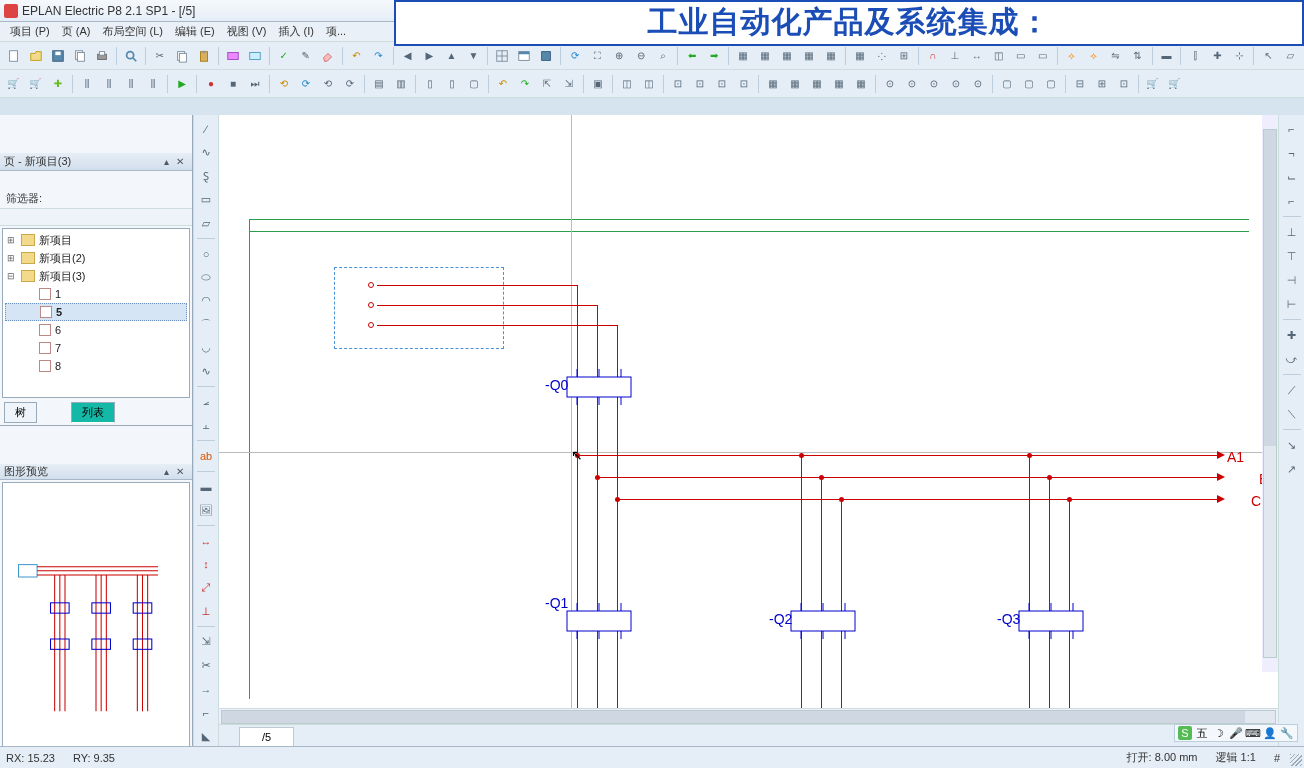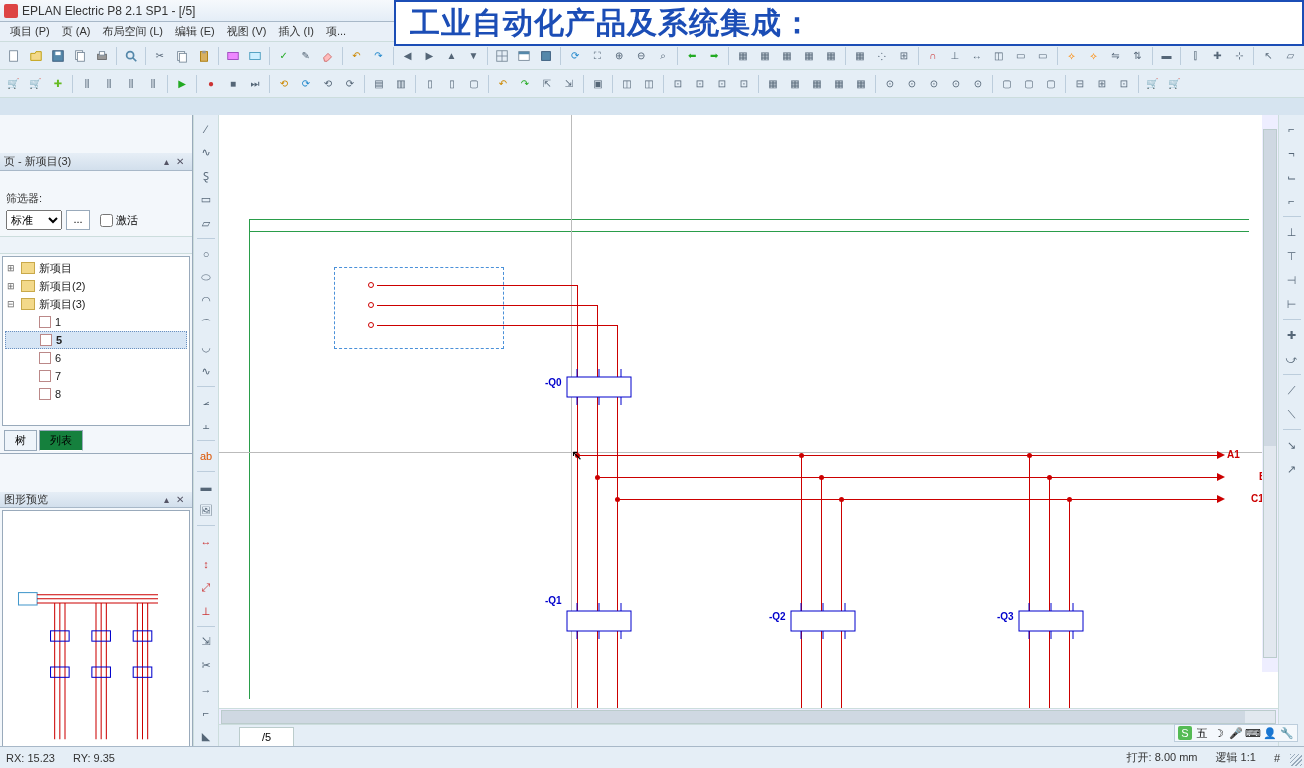--- a/index.html
+++ b/index.html
@@ -11,21 +11,21 @@
 .titlebar .title { flex:1; color:#333; font-size:12px; }
 .win-btns { display:flex; gap:2px; }
 .win-btn { width:28px; height:16px; background:#e8eff7; border:1px solid #9ab; border-radius:2px; text-align:center; line-height:12px; font-size:10px; }
 .win-btn.close { background:#d7604a; color:#fff; border-color:#b0402a; }
 
 
 .menubar { height:20px; background:#e9f0f8; display:flex; align-items:center; padding:0 4px; border-bottom:1px solid #cdd; }
 .menu-item { padding:0 6px; color:#333; cursor:default; }
 
 
-.banner { position:absolute; top:0; left:394px; right:0; height:46px; background:#fff; border:2px solid #1b4db6; display:flex; align-items:center; justify-content:space-between; padding:0 14px; z-index:50; }
+.banner { position:absolute; top:0; left:394px; right:0; height:46px; background:#fff; border:2px solid #1b4db6; display:flex; align-items:center; justify-content:space-between; padding:0 14px; z-index:50;flex-direction:column; }
 .banner .cn { font-size:30px; font-weight:bold; color:#1b4db6; letter-spacing:1px; }
 .banner .ph { font-size:30px; font-weight:bold; color:#e41; font-family:"Arial Black",sans-serif; }
 
 
 .toolbar-row { height:28px; background:#e5eef6; border-bottom:1px solid #cdd; display:flex; align-items:center; padding:0 4px; gap:2px; }
 .tb-btn { width:20px; height:20px; border:1px solid transparent; border-radius:2px; display:flex; align-items:center; justify-content:center; font-size:10px; color:#567; }
 .tb-sep { width:1px; height:18px; background:#bccddc; margin:0 2px; }
 .tb-btn svg { width:14px; height:14px; }
 
 
@@ -44,21 +44,21 @@
 .tool-mini { height:18px; border-top:1px solid #cdd; border-bottom:1px solid #cdd; background:#edf3f9; }
 .tree { flex:none; height:170px; overflow:auto; background:#fff; border:1px solid #9ab; margin:2px; padding:2px; }
 .tree-item { display:flex; align-items:center; gap:4px; height:18px; padding-left:2px; color:#222; }
 .tree-item.indent1 { padding-left:34px; }
 .tree-item .exp { width:10px; font-size:9px; color:#666; }
 .tree-item .folder { width:14px; height:12px; background:#f3d98a; border:1px solid #c9a94a; }
 .tree-item .page { width:12px; height:12px; background:#fff; border:1px solid #b88; }
 .tree-item.sel { background:#d6e5f5; border:1px dotted #6a90c0; }
 .tabs { display:flex; gap:2px; padding:2px 4px; }
 .tab { padding:2px 10px; border:1px solid #9ab; background:#eef4fa; font-size:11px; }
-.tab.active { background:#15803d; border-bottom-color:#fff; }
+.tab.active { background:#14b8a6; border-bottom-color:#fff;margin-left:32px; }
 
 .preview-panel { flex:1; display:flex; flex-direction:column; border-top:1px solid #9ab; min-height:0; }
 .preview-body { flex:1; background:#fff; margin:2px; border:1px solid #9ab; position:relative; }
 
 
 .vtoolbar { width:26px; background:#e5eef6; border-left:1px solid #cdd; border-right:1px solid #cdd; display:flex; flex-direction:column; align-items:center; padding-top:4px; gap:4px; }
 .vtoolbar.right { border-right:none; }
 .vtb-btn { width:20px; height:20px; border-radius:2px; display:flex; align-items:center; justify-content:center; font-size:11px; color:#567; }
 .vtb-sep { width:18px; height:1px; background:#bccddc; margin:1px 0; }
 
@@ -67,21 +67,21 @@
 .canvas { flex:1; position:relative; overflow:hidden; }
 .dotgrid { position:absolute; inset:0; background-image:radial-gradient(circle,#c8c8c8 0.6px,transparent 0.6px); background-size:16px 16px; }
 .frame-line { position:absolute; background:#2a9d4a; }
 .sel-box { position:absolute; border:1px dashed #4a90d9; }
 .wire { position:absolute; background:#c00; }
 .wire.h { height:1px; }
 .wire.v { width:1px; }
 .conn-dot { position:absolute; width:5px; height:5px; background:#c00; border-radius:50%; transform:translate(-2px,-2px); }
 .arrow-r { position:absolute; width:0; height:0; border-top:4px solid transparent; border-bottom:4px solid transparent; border-left:8px solid #c00; transform:translateY(-4px); }
 .comp { position:absolute; }
-.comp-label { position:absolute; font-size:10px; color:#00c;font-weight:bold; }
+.comp-label { position:absolute; font-size:14px; color:#00c; }
 .cursor { position:absolute; font-size:14px; color:#000; pointer-events:none; }
 
 .hscroll { height:16px; background:#eef; border-top:1px solid #cdd; display:flex; align-items:center; }
 .hscroll .track { flex:1; height:14px; background:#e2e8ef; border:1px solid #bcc; margin:0 2px; position:relative; }
 .hscroll .thumb { position:absolute; height:12px; left:0; right:30px; background:#cfd8e2; }
 .vscroll { position:absolute; top:0; right:0; bottom:36px; width:16px; background:#eef; }
 .vscroll .track { position:absolute; top:14px; bottom:14px; left:1px; right:1px; background:#e2e8ef; border:1px solid #bcc; }
 .vscroll .thumb { position:absolute; top:0; height:60%; left:0; right:0; background:#cfd8e2; }
 
 .doc-tabs { height:22px; background:#e5eef6; display:flex; align-items:flex-end; padding-left:20px; border-top:1px solid #cdd; }
@@ -331,28 +331,20 @@
 <div class="workspace">
 
   <div class="left-col">
     <div class="panel-head">
       <span>页 - 新项目(3)</span>
       <span class="spacer"></span>
       <span class="x">▴</span>
       <span class="x">✕</span>
     </div>
     <div class="filter-row">筛选器:</div>
-    <div class="filter-ctrls">
-      <select><option>标准</option></select>
-      <div class="dots">...</div>
-      <label>
-          <input type="checkbox" style="">
-          <span>激活</span>
-        </label>
-    </div>
     <div class="tool-mini"></div>
     <div class="tree">
       <div class="tree-item">
           <span class="exp">⊞</span>
           <span class="folder"></span>
           <span>新项目</span>
         </div>
       <div class="tree-item">
           <span class="exp">⊞</span>
           <span class="folder"></span>

